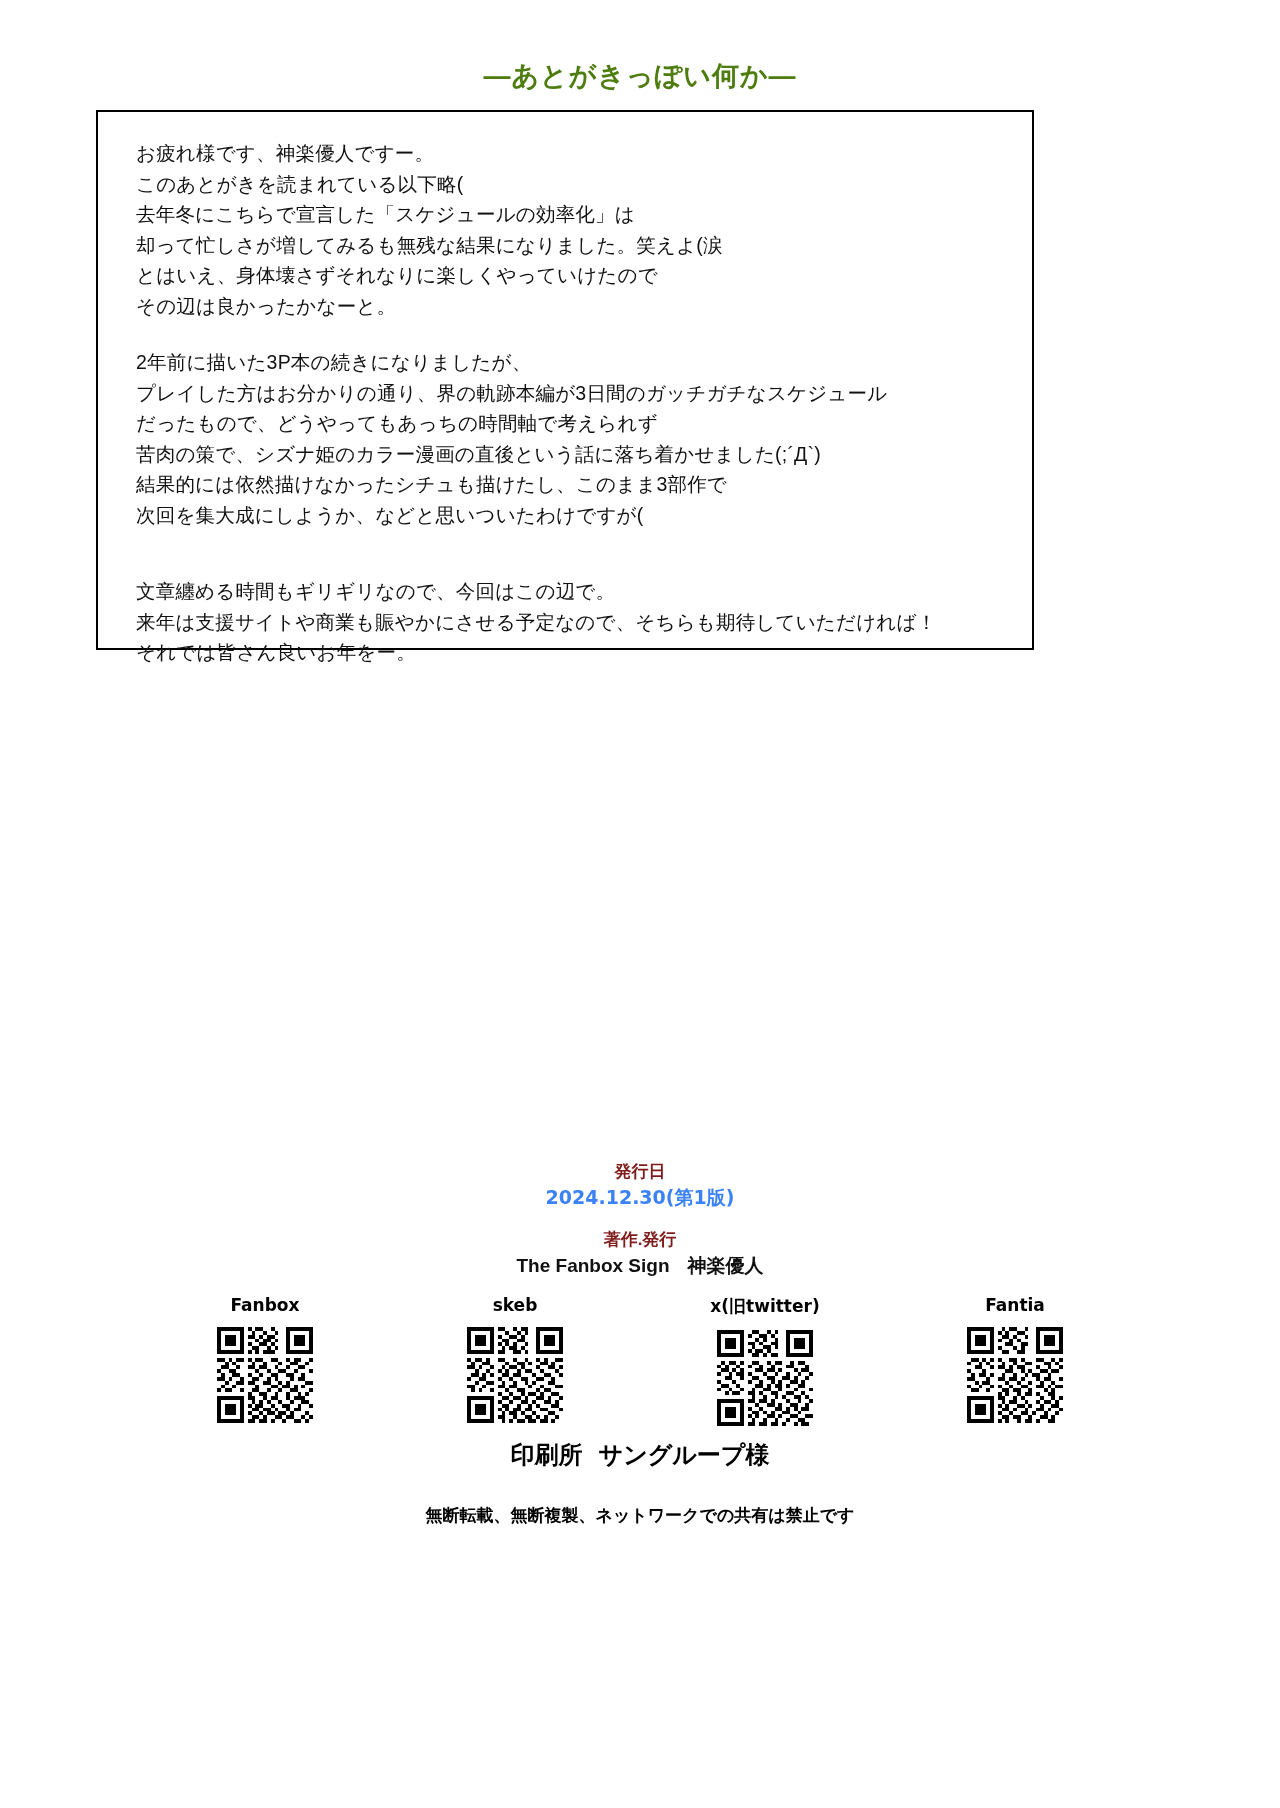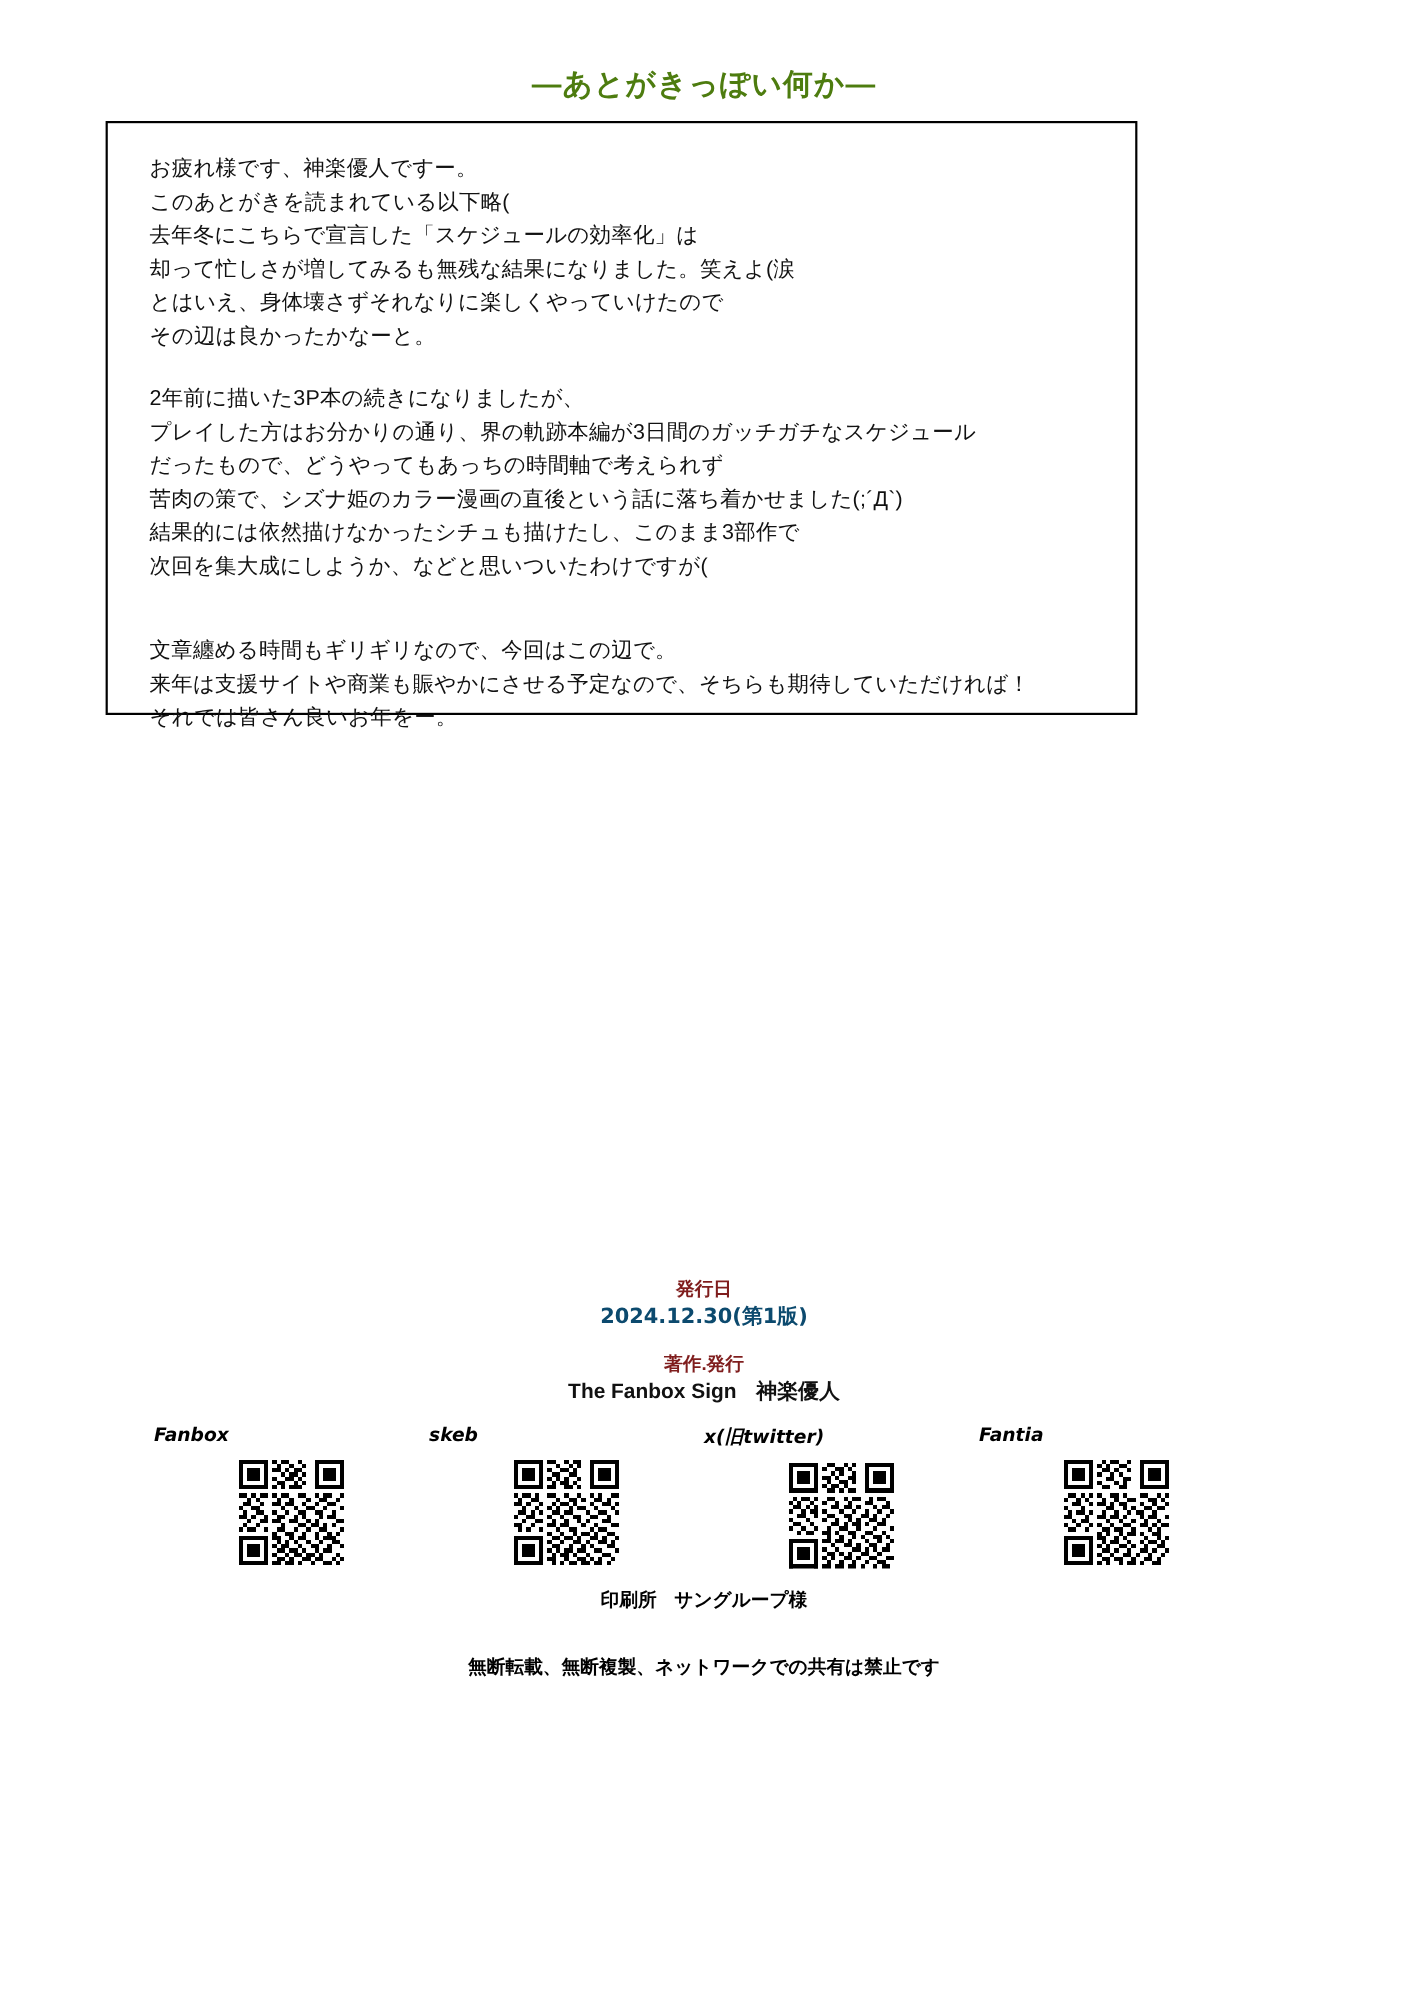--- a/index.html
+++ b/index.html
@@ -62,21 +62,21 @@
   }
   .col-label {
     font-size: 17px;
     font-weight: bold;
     color: #7f1d1d;
     line-height: 24px;
   }
   .col-value {
     font-size: 19px;
     font-weight: bold;
-    color: #0c4a6e;
+    color: #3b82f6;
     line-height: 26px;
     font-family: "DejaVu Sans", "Liberation Sans", sans-serif;
   }
   .col-gap { height: 18px; }
 
   .publisher-line {
     font-size: 19px;
     font-weight: bold;
     line-height: 27px;
   }
@@ -87,21 +87,21 @@
     position: absolute;
     top: 1295px;
     left: 0;
     width: 1280px;
     display: flex;
     justify-content: center;
     gap: 0;
   }
   .qr-cell {
     width: 250px;
-    font-style: italic;
+    text-align: center;
   }
   .qr-label {
     font-size: 17px;
     font-weight: bold;
     color: #000;
     margin-bottom: 12px;
     font-family: "DejaVu Sans", "Liberation Sans", sans-serif;
   }
   .qr-img {
     width: 96px;
@@ -113,21 +113,21 @@
 
   
   .footer {
     position: absolute;
     top: 1440px;
     left: 0;
     width: 1280px;
     text-align: center;
   }
   .printer-line {
-    font-size: 17px;
+    font-size: 24px;
     font-weight: bold;
     line-height: 30px;
     color: #000;
   }
   .printer-line .sp { display: inline-block; width: 16px; }
   .notice-line {
     margin-top: 34px;
     font-size: 17px;
     font-weight: bold;
     color: #000;

